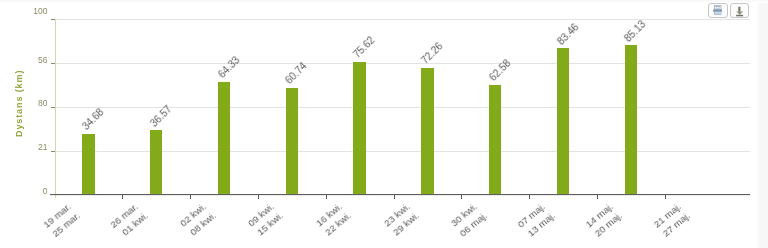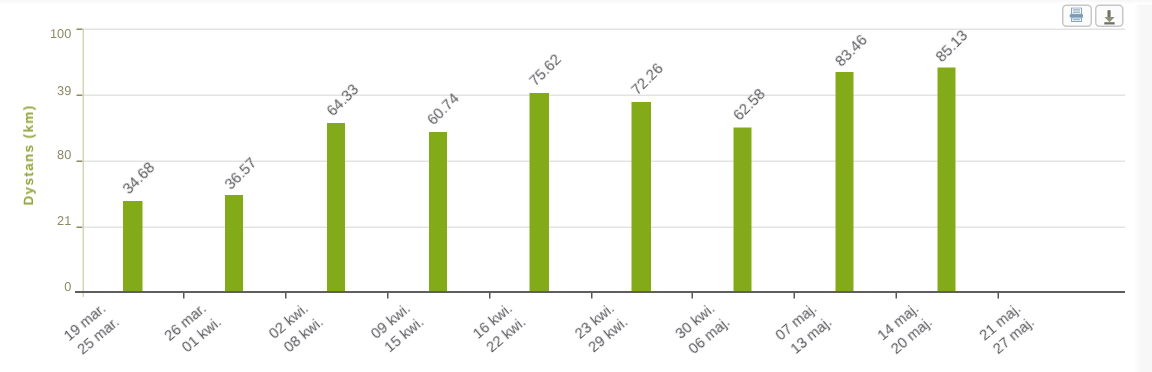--- a/index.html
+++ b/index.html
@@ -26,24 +26,24 @@
     <div class="ytick" style="left: 50.5px; top: 194px; width: 4px;"></div>
     <div class="ytick-label" style="left: 13.5px; top: 185.9px; width: 34px;">0</div>
     <div class="gridline" style="left: 54.5px; top: 151px; width: 695.5px;"></div>
     <div class="ytick" style="left: 50.5px; top: 151px; width: 4px;"></div>
     <div class="ytick-label" style="left: 13.5px; top: 142.1px; width: 34px;">21</div>
     <div class="gridline" style="left: 54.5px; top: 107px; width: 695.5px;"></div>
     <div class="ytick" style="left: 50.5px; top: 107px; width: 4px;"></div>
     <div class="ytick-label" style="left: 13.5px; top: 98.3px; width: 34px;">80</div>
     <div class="gridline" style="left: 54.5px; top: 63px; width: 695.5px;"></div>
     <div class="ytick" style="left: 50.5px; top: 63px; width: 4px;"></div>
-    <div class="ytick-label" style="left: 13.5px; top: 54.5px; width: 34px;">39</div>
+    <div class="ytick-label" style="left: 13.5px; top: 54.5px; width: 34px;">56</div>
     <div class="gridline" style="left: 54.5px; top: 19px; width: 695.5px;"></div>
     <div class="ytick" style="left: 50.5px; top: 19px; width: 4px;"></div>
-    <div class="ytick-label" style="left: 13.5px; top: 17px; width: 34px; text-align: right;">100</div>
+    <div class="ytick-label" style="left: 13.5px; top: 6px; width: 34px; text-align: right;">100</div>
     <div class="axis-y" style="left: 54.5px; top: 19.2px; height: 179.2px;"></div>
     <div class="axis-x" style="left: 49.5px; top: 192.6px; width: 700.5px;"></div>
     <div class="bar" style="left: 82.2px; width: 12.4px; top: 133.641px; height: 60.7594px; background: rgb(131, 171, 25);"></div>
     <div class="rot" style="left: 87.9px; top: 122.141px; height: 10px;">34.68</div>
     <div class="xtick" style="left: 122.3px; top: 195.4px; height: 4px;"></div>
     <div class="rot-end" style="left: 22.6px; top: 199.2px; width: 50px; height: 10px;">19 mar.</div>
     <div class="rot-end" style="left: 31.9px; top: 208px; width: 50px; height: 10px;">25 mar.</div>
     <div class="bar" style="left: 150px; width: 12.4px; top: 130.329px; height: 64.0706px; background: rgb(131, 171, 25);"></div>
     <div class="rot" style="left: 155.7px; top: 118.829px; height: 10px;">36.57</div>
     <div class="xtick" style="left: 190.1px; top: 195.4px; height: 4px;"></div>

